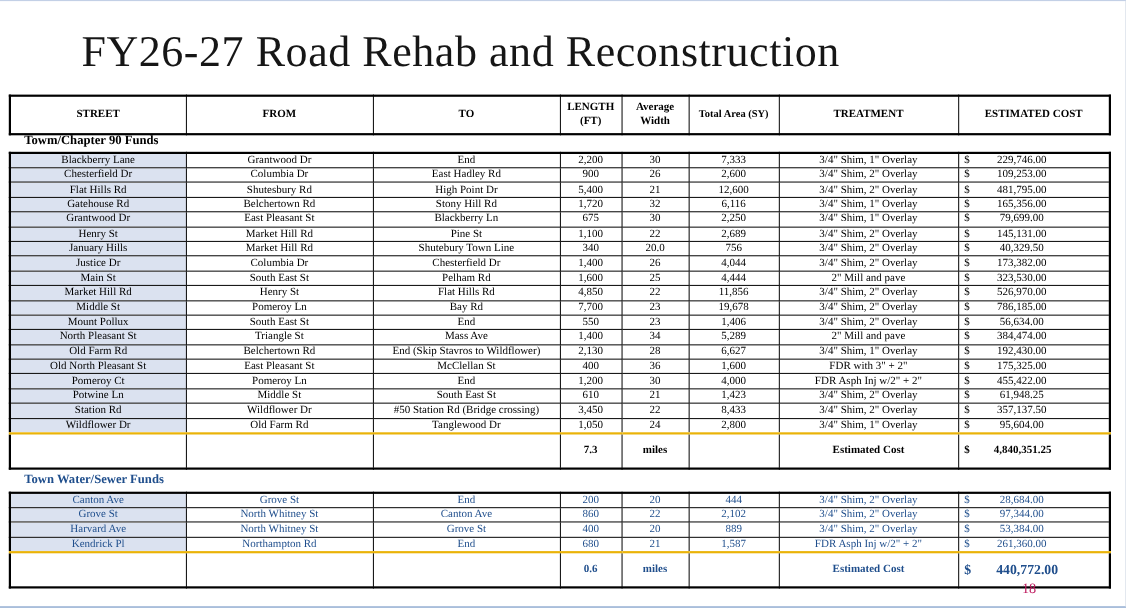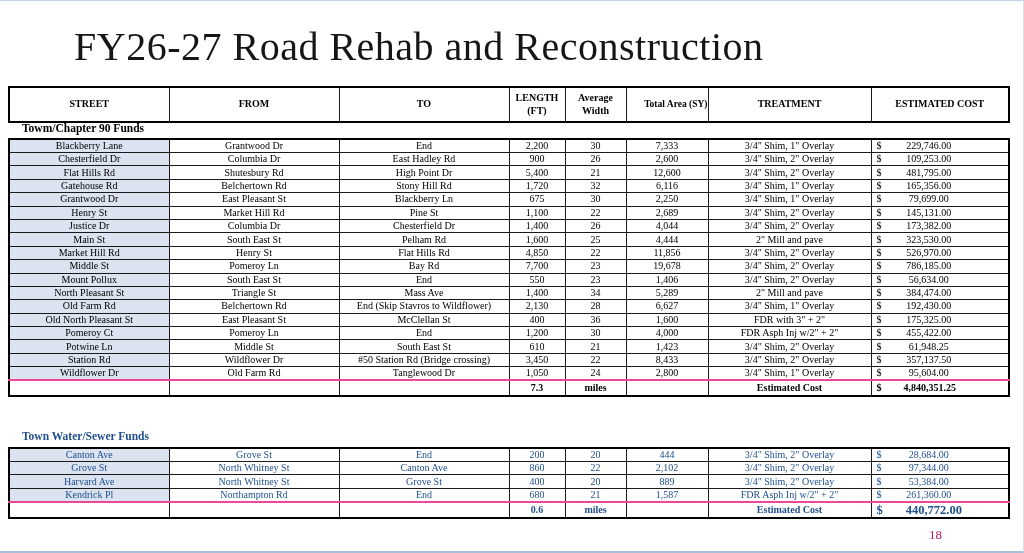--- a/index.html
+++ b/index.html
@@ -19,37 +19,37 @@
     font-family:"Liberation Serif", serif;
     padding-left:40px;
   }
   table.grid th, table.grid td {
     border:1px solid #1a1a1a; text-align:center; vertical-align:middle;
     overflow:hidden; white-space:nowrap;
   }
   
   #header-grid { top:85px; height:37px; border:2px solid #000; }
   #header-grid th { font-size:10px; font-weight:bold; color:#000; white-space:normal; line-height:1.25; }
-  #header-grid th.tight { font-size:9.5px; white-space:nowrap;text-align:right; }
+  #header-grid th.tight { font-size:9.5px; white-space:nowrap; }
   
   .section-label {
     position:absolute; left:22px; font-size:11.5px; font-weight:bold; color:#000; white-space:nowrap;
   }
   #section-label-0 { top:121px; }
   #section-label-1 { top:429px; color:#1f4e8c; }
   
   .data-grid { border:2px solid #000; }
   #table-0 { top:137px; }
   #table-1 { top:446px; }
   .data-grid td { height:13.4px; font-size:10px; line-height:12px; padding:0 2px; color:#000; }
   .data-grid.water td { color:#1f4e8c; }
   td.shade { background:#dbe2f0;margin-top:16px; }
   td.cost { text-align:right; padding-right:24px; position:relative; }
   td.cost .cur { position:absolute; left:5px; top:0; bottom:0; display:flex; align-items:center; }
-  tr.summary td { border-top:2px solid #ec4899; font-weight:bold; height:16px; }
+  tr.summary td { border-top:2px solid #eab308; font-weight:bold; height:32px; }
   tr.summary td.cost { padding-right:22px; }
   #table-1 tr.summary td.cost { font-size:12.5px; padding-right:14px; }
   .page-number {
     position:absolute; left:929px; top:526px; font-family:Liberation Serif, serif;
     font-size:13px; color:#be185d;text-align:right;
   }
 </style>
 </head>
 <body>
 
@@ -149,20 +149,30 @@
           <td class="shade">Henry St</td>
           <td>Market Hill Rd</td>
           <td>Pine St</td>
           <td>1,100</td>
           <td>22</td>
           <td>2,689</td>
           <td>3/4" Shim, 2" Overlay</td>
           <td class="cost"><span class="cur">$</span><span class="amt">145,131.00</span></td>
         </tr>
         <tr>
+          <td class="shade">January Hills</td>
+          <td>Market Hill Rd</td>
+          <td>Shutebury Town Line</td>
+          <td>340</td>
+          <td>20.0</td>
+          <td>756</td>
+          <td>3/4" Shim, 2" Overlay</td>
+          <td class="cost"><span class="cur">$</span><span class="amt">40,329.50</span></td>
+        </tr>
+        <tr>
           <td class="shade">Justice Dr</td>
           <td>Columbia Dr</td>
           <td>Chesterfield Dr</td>
           <td>1,400</td>
           <td>26</td>
           <td>4,044</td>
           <td>3/4" Shim, 2" Overlay</td>
           <td class="cost"><span class="cur">$</span><span class="amt">173,382.00</span></td>
         </tr>
         <tr>

